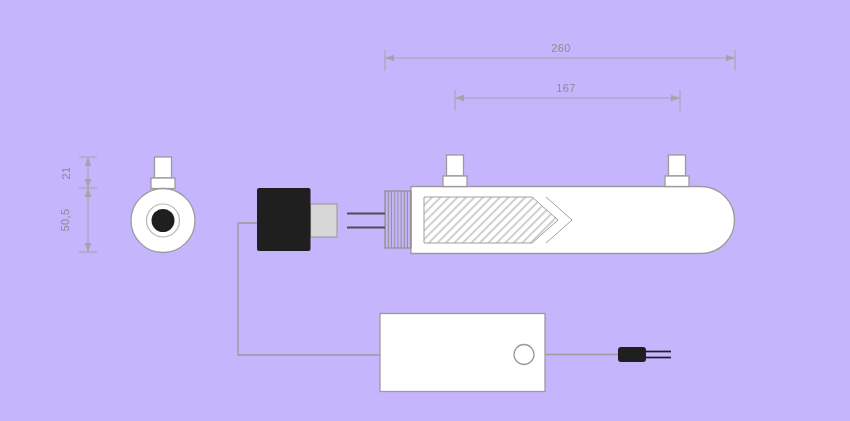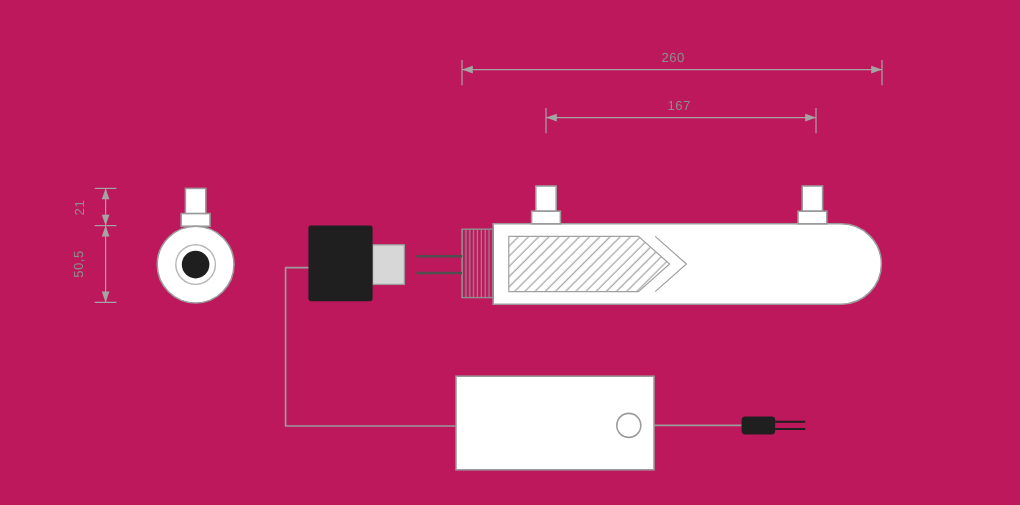--- a/index.html
+++ b/index.html
@@ -7,21 +7,21 @@
     padding: 0;
     background: #ffffff;
     width: 850px;
     height: 421px;
     overflow: hidden;
   }
   .canvas {
     position: relative;
     width: 850px;
     height: 421px;
-    background: #be185d;
+    background: #c4b5fd;
   }
   svg { display: block; }
   .dim-text {
     font-family: "Liberation Sans", "DejaVu Sans", sans-serif;
     font-size: 11px;
     fill: #8c8c8c;
     letter-spacing: 0.4px;
   }
   .thin  { stroke: #a4a4a4; stroke-width: 1;   fill: none; }
   .edge  { stroke: #9b9b9b; stroke-width: 1.3; fill: none; }

